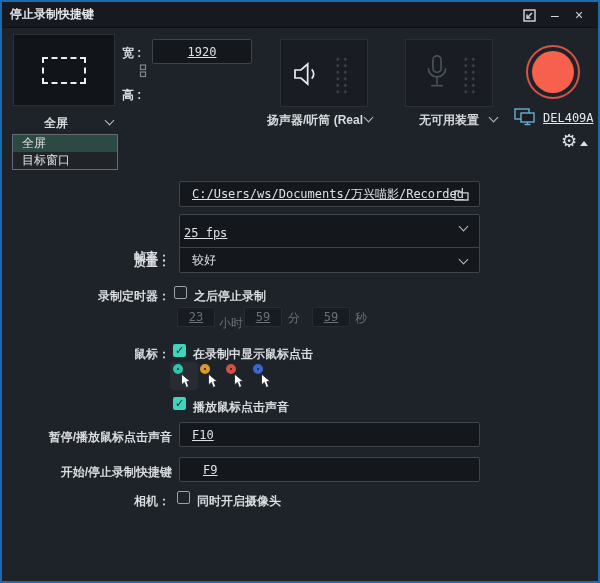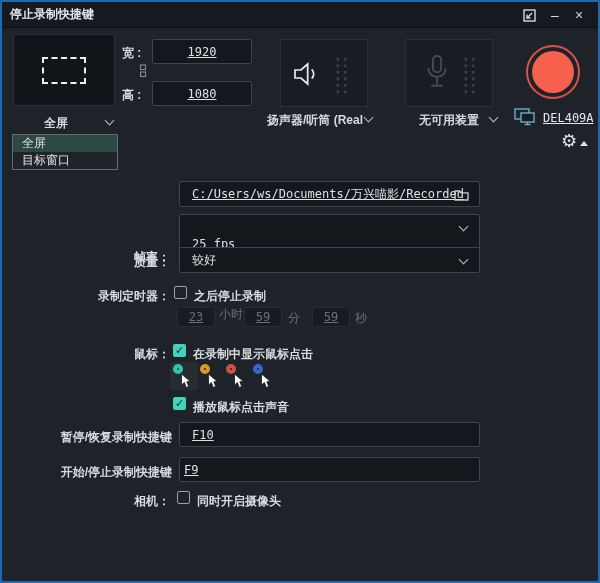--- a/index.html
+++ b/index.html
@@ -82,23 +82,20 @@
   <div class="abs input" style="left:150px; top:37px; width:100px; height:25px; justify-content:center;">
     <span class="mono">1920</span>
   </div>
   <div class="abs" style="left:137px; top:62px;">
     <svg width="8" height="14" viewBox="0 0 8 14">
       <rect x="1.5" y="1" width="5" height="4.5" fill="none" stroke="#80868d" stroke-width="1.2"></rect>
       <rect x="1.5" y="8" width="5" height="4.5" fill="none" stroke="#80868d" stroke-width="1.2"></rect>
     </svg>
   </div>
   <div class="abs lbl" style="left:120px; top:85px;">高 :</div>
-  <div class="abs input" style="left:150px; top:79px; width:100px; height:25px; justify-content:center;">
-    <span class="mono">1080</span>
-  </div>
 
   <div class="abs panelbox" style="left:278px; top:37px; width:88px; height:68px; background:#191d23;">
     <svg class="abs" style="left:10px; top:19px;" width="32" height="30" viewBox="0 0 24 22">
       <path d="M3 8 L7.5 8 L12.5 3.5 L12.5 18.5 L7.5 14 L3 14 Z" fill="none" stroke="#e8eaec" stroke-width="1.3"></path>
       <path d="M15.5 7.5 A4.8 4.8 0 0 1 15.5 14.5" fill="none" stroke="#e8eaec" stroke-width="1.3"></path>
     </svg>
     <div class="abs dots" style="left:53px; top:16px; width:15px; height:40px;"></div>
   </div>
   <div class="abs lbl" style="left:265px; top:110px;">扬声器/听筒 (Real</div>
   <span class="chev abs" style="left:363px; top:112px;"></span>
@@ -131,39 +128,39 @@
   <div class="abs tri-up" style="left:578px; top:139px;"></div>
 
   <div class="abs input" style="left:177px; top:179px; width:301px; height:26px; padding-left:12px;">
     <span class="mono">C:/Users/ws/Documents/万兴喵影/Recorded</span>
     <svg class="abs" style="right:10px; top:7px;" width="15" height="12" viewBox="0 0 15 12">
       <path d="M1 2 L5.5 2 L7 3.8 L14 3.8 L14 11 L1 11 Z" fill="none" stroke="#c8ccd0" stroke-width="1.3"></path>
     </svg>
   </div>
 
   <div class="abs lbl rlbl" style="left:0; width:168px; top:219px;margin-top:28px;">帧率：</div>
-  <div class="abs sel" style="left:177px; top:212px; width:301px; height:38px; padding-left:12px;align-items:flex-end;">
+  <div class="abs sel" style="left:177px; top:212px; width:301px; height:38px; padding-left:4px;">
     <span class="mono">25 fps</span>
     <span class="chev abs" style="right:12px; top:8px;"></span>
   </div>
 
   <div class="abs lbl rlbl" style="left:0; width:168px; top:252px;">质量：</div>
   <div class="abs lbl rlbl" style="left:0; width:168px; top:286px;">录制定时器：</div>
 
   <div class="abs sel" style="left:177px; top:245px; width:301px; height:26px; padding-left:12px;">
     <span>较好</span>
     <span class="chev abs" style="right:12px; top:8px;"></span>
   </div>
   <div class="abs cb off" style="left:172px; top:284px;"></div>
   <div class="abs lbl" style="left:192px; top:286px;">之后停止录制</div>
 
   <div class="abs timebox mono" style="left:175px; top:305px;">
     <span>23</span>
   </div>
-  <div class="abs dimtxt" style="left:217px; top:304px;">小时</div>
+  <div class="abs dimtxt" style="left:217px; top:313px;">小时</div>
   <div class="abs timebox mono" style="left:242px; top:305px;">
     <span>59</span>
   </div>
   <div class="abs dimtxt" style="left:286px; top:308px;">分</div>
   <div class="abs timebox mono" style="left:310px; top:305px;">
     <span>59</span>
   </div>
   <div class="abs dimtxt" style="left:353px; top:308px;">秒</div>
 
   <div class="abs lbl rlbl" style="left:0; width:168px; top:344px;">鼠标：</div>
@@ -195,27 +192,27 @@
     <svg class="abs" style="left:10px; top:11px;" width="12" height="16" viewBox="0 0 12 16">
       <path d="M1.5 1 L1.5 12 L4.4 9.4 L6.2 14.4 L8.7 13.4 L6.8 8.7 L10.3 8.4 Z" fill="#ffffff" stroke="#23272d" stroke-width="0.9"></path>
     </svg>
   </div>
 
   <div class="abs cb on" style="left: 171px; top: 395px; background: rgb(66, 211, 189);">
     <span>✓</span>
   </div>
   <div class="abs lbl" style="left:191px; top:397px;">播放鼠标点击声音</div>
 
-  <div class="abs lbl rlbl" style="left:0; width:170px; top:427px;">暂停/恢复录制快捷键</div>
+  <div class="abs lbl rlbl" style="left:0; width:170px; top:427px;">暂停/播放鼠标点击声音</div>
   <div class="abs input" style="left:177px; top:420px; width:301px; height:25px; padding-left:12px;">
     <span class="mono">F10</span>
   </div>
 
   <div class="abs lbl rlbl" style="left:0; width:170px; top:462px;">开始/停止录制快捷键</div>
-  <div class="abs input" style="left:177px; top:455px; width:301px; height:25px; padding-left:4px;">
+  <div class="abs input" style="left:177px; top:455px; width:301px; height:25px; padding-left:23px;">
     <span class="mono">F9</span>
   </div>
 
   <div class="abs lbl rlbl" style="left:0; width:168px; top:491px;">相机：</div>
   <div class="abs cb off" style="left:175px; top:489px;"></div>
   <div class="abs lbl" style="left:195px; top:491px;">同时开启摄像头</div>
 
 </div>
 
 </body></html>

